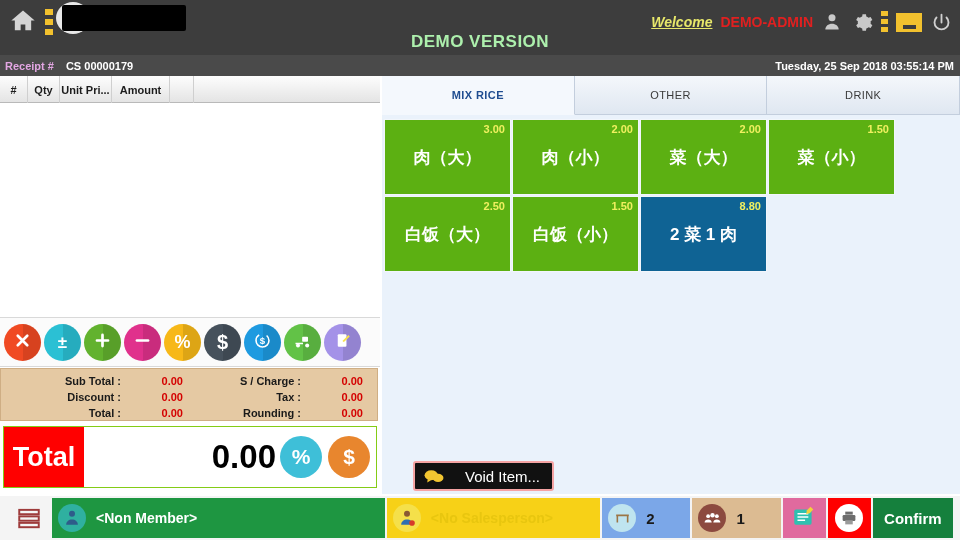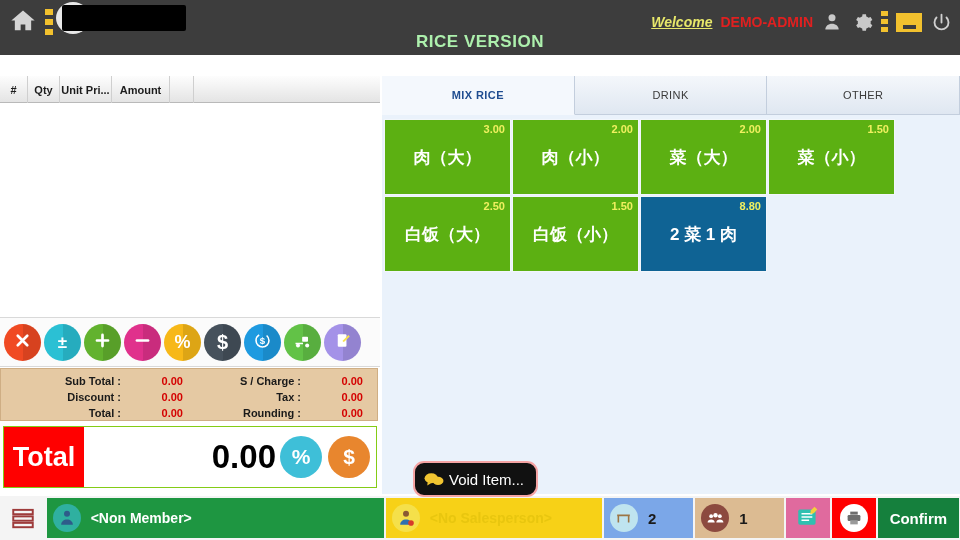--- a/index.html
+++ b/index.html
@@ -145,31 +145,31 @@
     font-size: 17px; font-weight: bold;
   }
   .tile .price {
     position: absolute; right: 5px; top: 3px; font-size: 11px; font-weight: bold; color: #f0f060;
   }
   .tile.green { background: #5cb012; }
   .tile.blue  { background: #0f6394; }
 
   
   .tooltip {
-    position: absolute; left: 413px; top: 461px; height: 36px;
-    background: #111111; border: 2px solid #f5a3a3; border-radius: 11px;
-    display: flex; align-items: center; padding: 0 12px 0 8px; gap: 4px; z-index: 30;
+    position: absolute; left: 413px; top: 461px; height: 30px;
+    background: #111111; border: 2px solid #f5a3a3; border-radius: 3px;
+    display: flex; align-items: center; padding: 0 12px 0 8px; gap: 20px; z-index: 30;
   }
   .tooltip .bubble { width: 22px; height: 17px; position: relative; }
   .tooltip .txt { color: #ffffff; font-size: 15px; }
 
   
   .bottombar {
     position: absolute; left: 0; top: 496px; width: 960px; height: 44px;
-    background: #f4f4f4; display: flex; align-items: center; gap: 2px; padding: 1px 1px;
+    background: #f4f4f4; display: flex; align-items: center; gap: 2px; padding: 1px 7px;
   }
   .menu-icon { width: 44px; height: 42px; display: flex; align-items: center; justify-content: center; }
   .bb-member {
     width: 340px; height: 40px; background: #1e9641; display: flex; align-items: center;
     padding-left: 6px; gap: 10px; color: #fff; font-size: 14px; font-weight: bold;
   }
   .bb-sales {
     width: 218px; height: 40px; background: #f7d117; display: flex; align-items: center;
     padding-left: 6px; gap: 10px; color: #e8c60f; font-size: 14px; font-weight: bold;
   }
@@ -207,21 +207,21 @@
       </svg>
     </div>
     <div class="dots-menu">
       <i></i>
         <i></i>
         <i></i>
     </div>
     <div class="logo-oval"></div>
     <div class="logo-box"></div>
 
-    <div class="demo-version">RICE VERSION</div>
+    <div class="demo-version">DEMO VERSION</div>
 
     <div class="welcome-wrap">
       <span class="welcome-txt">Welcome</span>
       <span class="admin-txt">DEMO-ADMIN</span>
       <span class="tb-icon">
         <svg viewBox="0 0 24 24" width="20" height="20" fill="#c9c9c9">
           <circle cx="12" cy="7" r="4.2"></circle>
             <path d="M4 21c0-4.4 3.6-7 8-7s8 2.6 8 7z"></path>
         </svg>
       </span>
@@ -240,20 +240,25 @@
         </span>
       <span class="tb-icon">
         <svg viewBox="0 0 24 24" width="21" height="21" fill="none" stroke="#d0d0d0" stroke-width="2.1" stroke-linecap="round">
           <path d="M12 3v9"></path>
             <path d="M6.3 6.3a8 8 0 1011.4 0"></path>
         </svg>
       </span>
     </div>
   </div>
 
+  <div class="receiptbar">
+    <span class="receipt-label">Receipt #</span>
+    <span class="receipt-value">CS 00000179</span>
+    <span class="datetime">Tuesday, 25 Sep 2018 03:55:14 PM</span>
+  </div>
 
   <div class="leftpanel">
     <div class="tbl-head">
       <div class="c0">#</div>
       <div class="c2">Qty</div>
       <div class="c3">Unit Pri...</div>
       <div class="c4">Amount</div>
       <div class="c5"></div>
       <div class="c6"></div>
     </div>
@@ -349,22 +354,22 @@
   <div class="totalbar">
     <div class="total-red">Total</div>
     <div class="total-amt">0.00</div>
     <div class="t-circle t-pct">%</div>
     <div class="t-circle t-dol">$</div>
   </div>
 
   <div class="rightpanel">
     <div class="tabs">
       <div class="tab active">MIX RICE</div>
+      <div class="tab">OTHER</div>
       <div class="tab">DRINK</div>
-      <div class="tab">OTHER</div>
     </div>
 
     <div class="grid">
       <div class="tile green" style="left:2px;  top:4px">
         <span class="price">3.00</span>
         <span>肉（大）</span>
       </div>
       <div class="tile green" style="left:130px;top:4px">
         <span class="price">2.00</span>
         <span>肉（小）</span>

